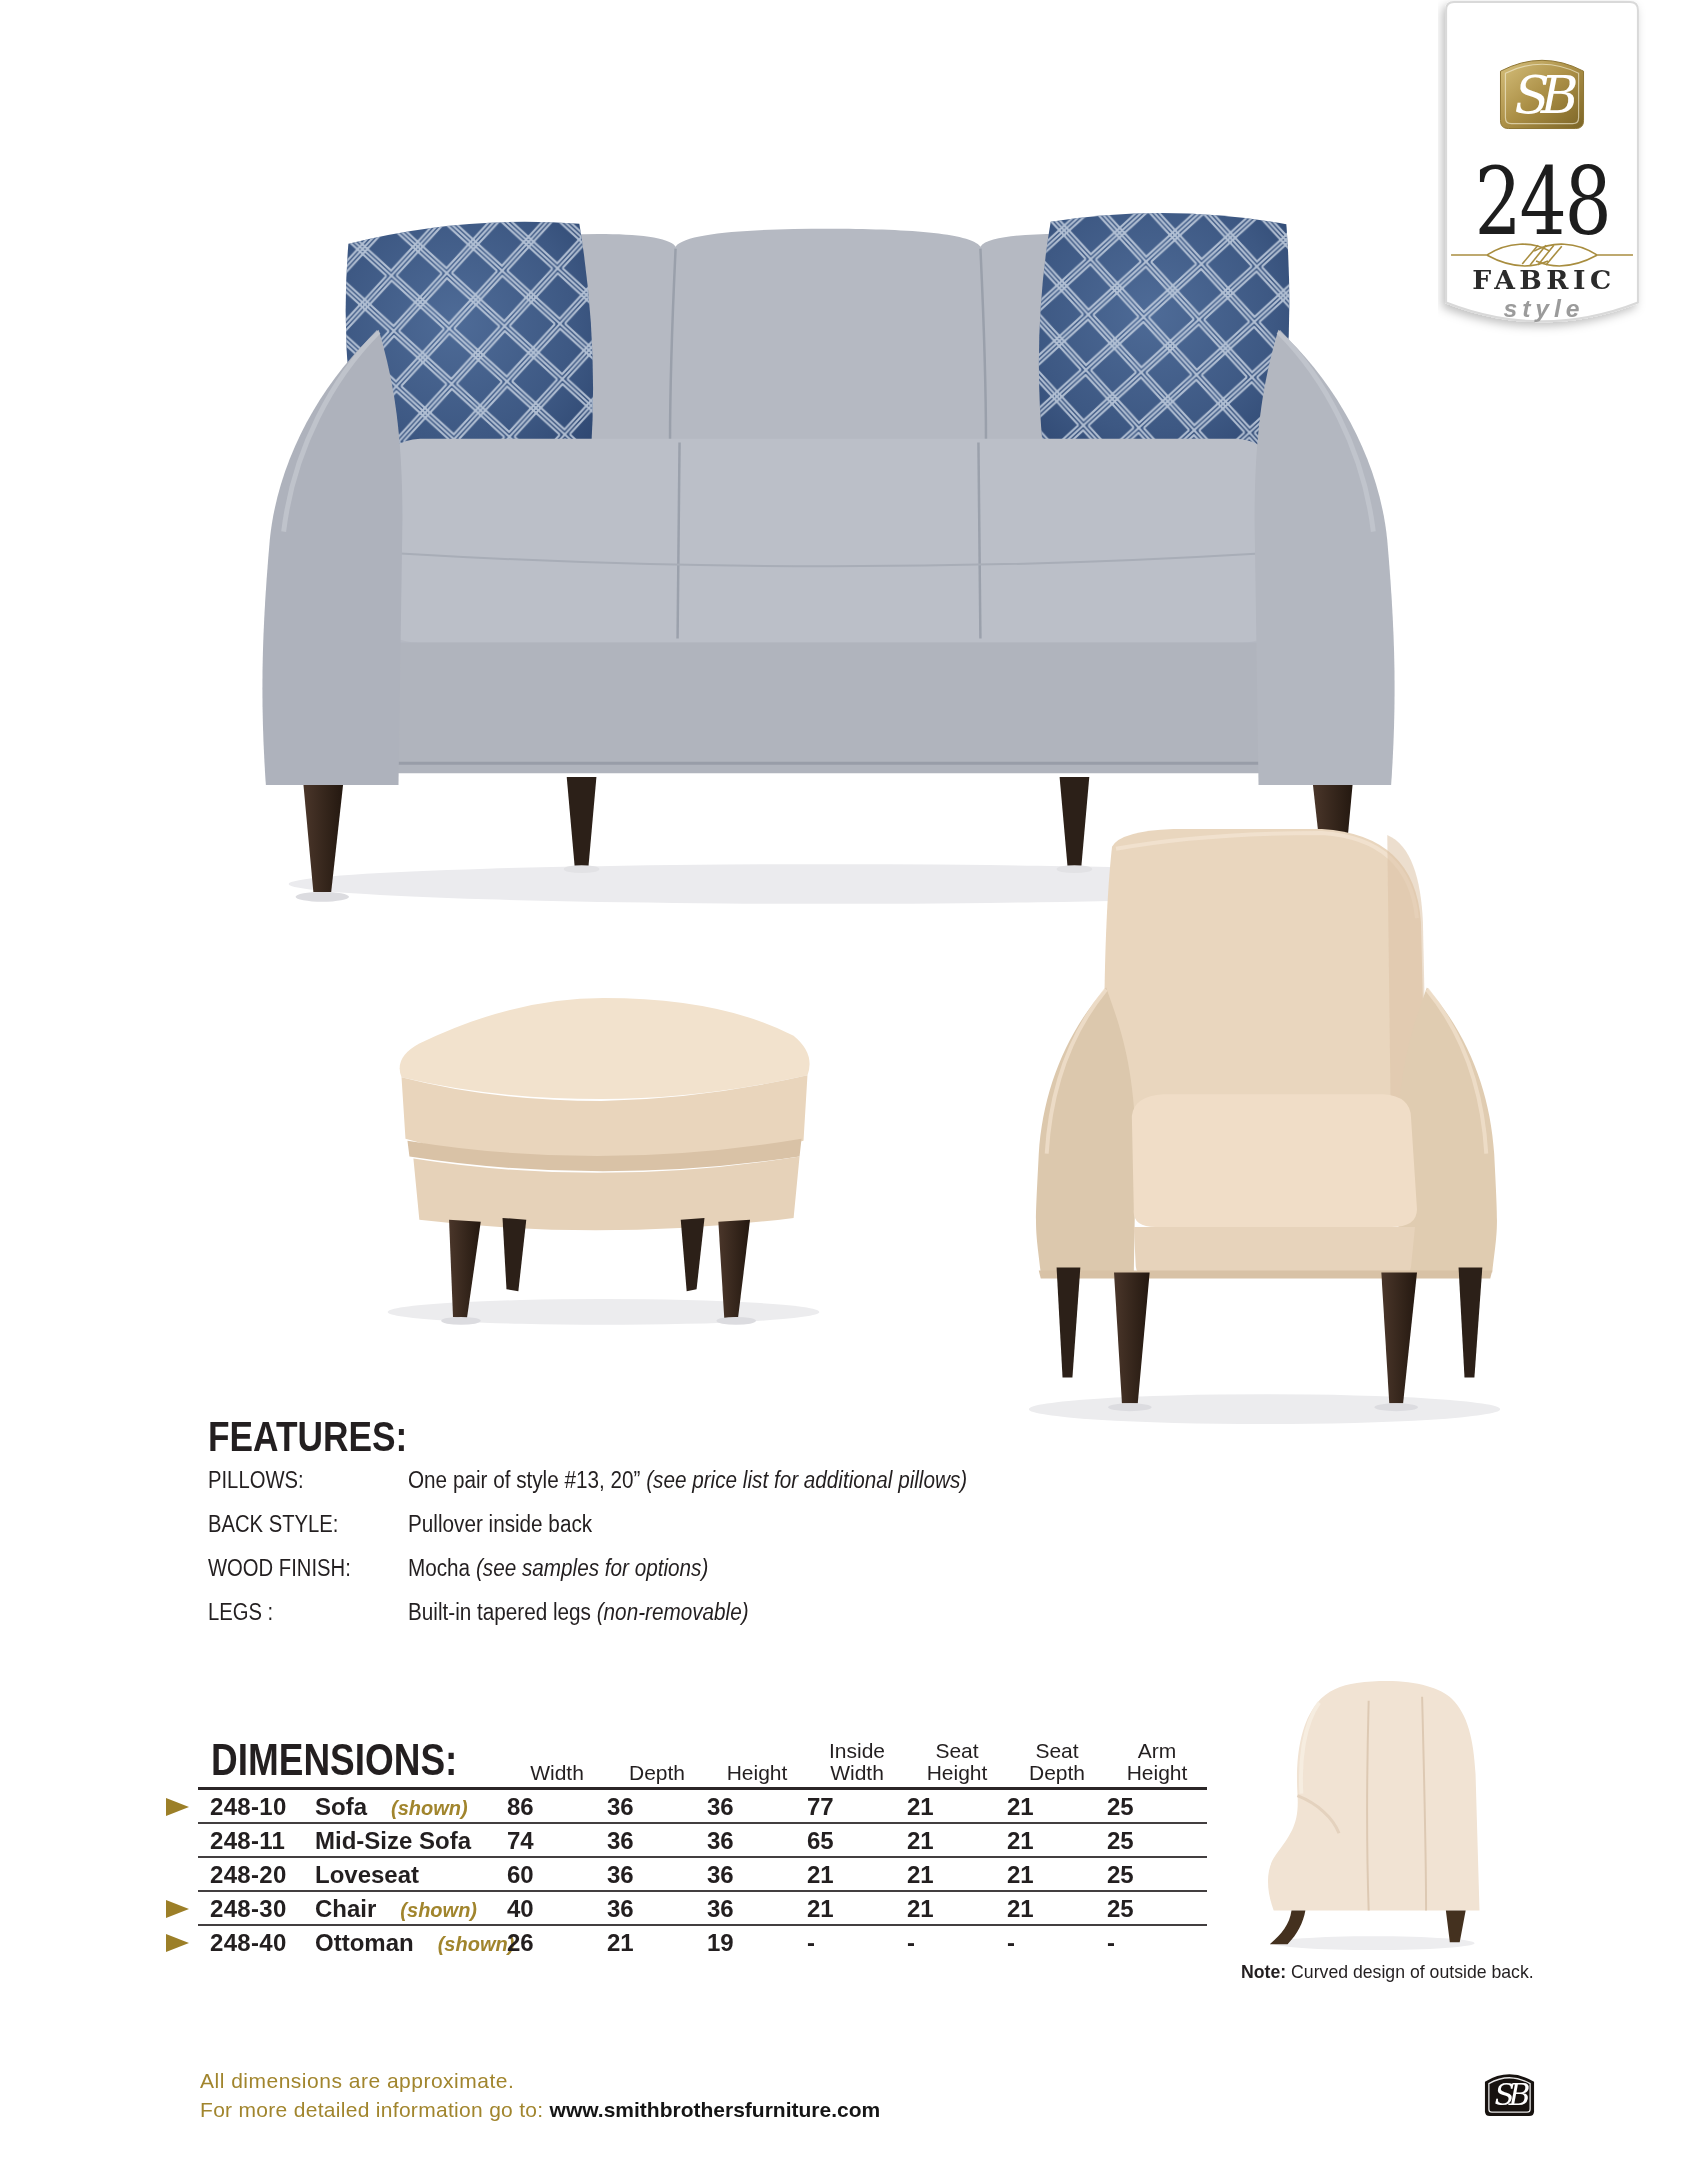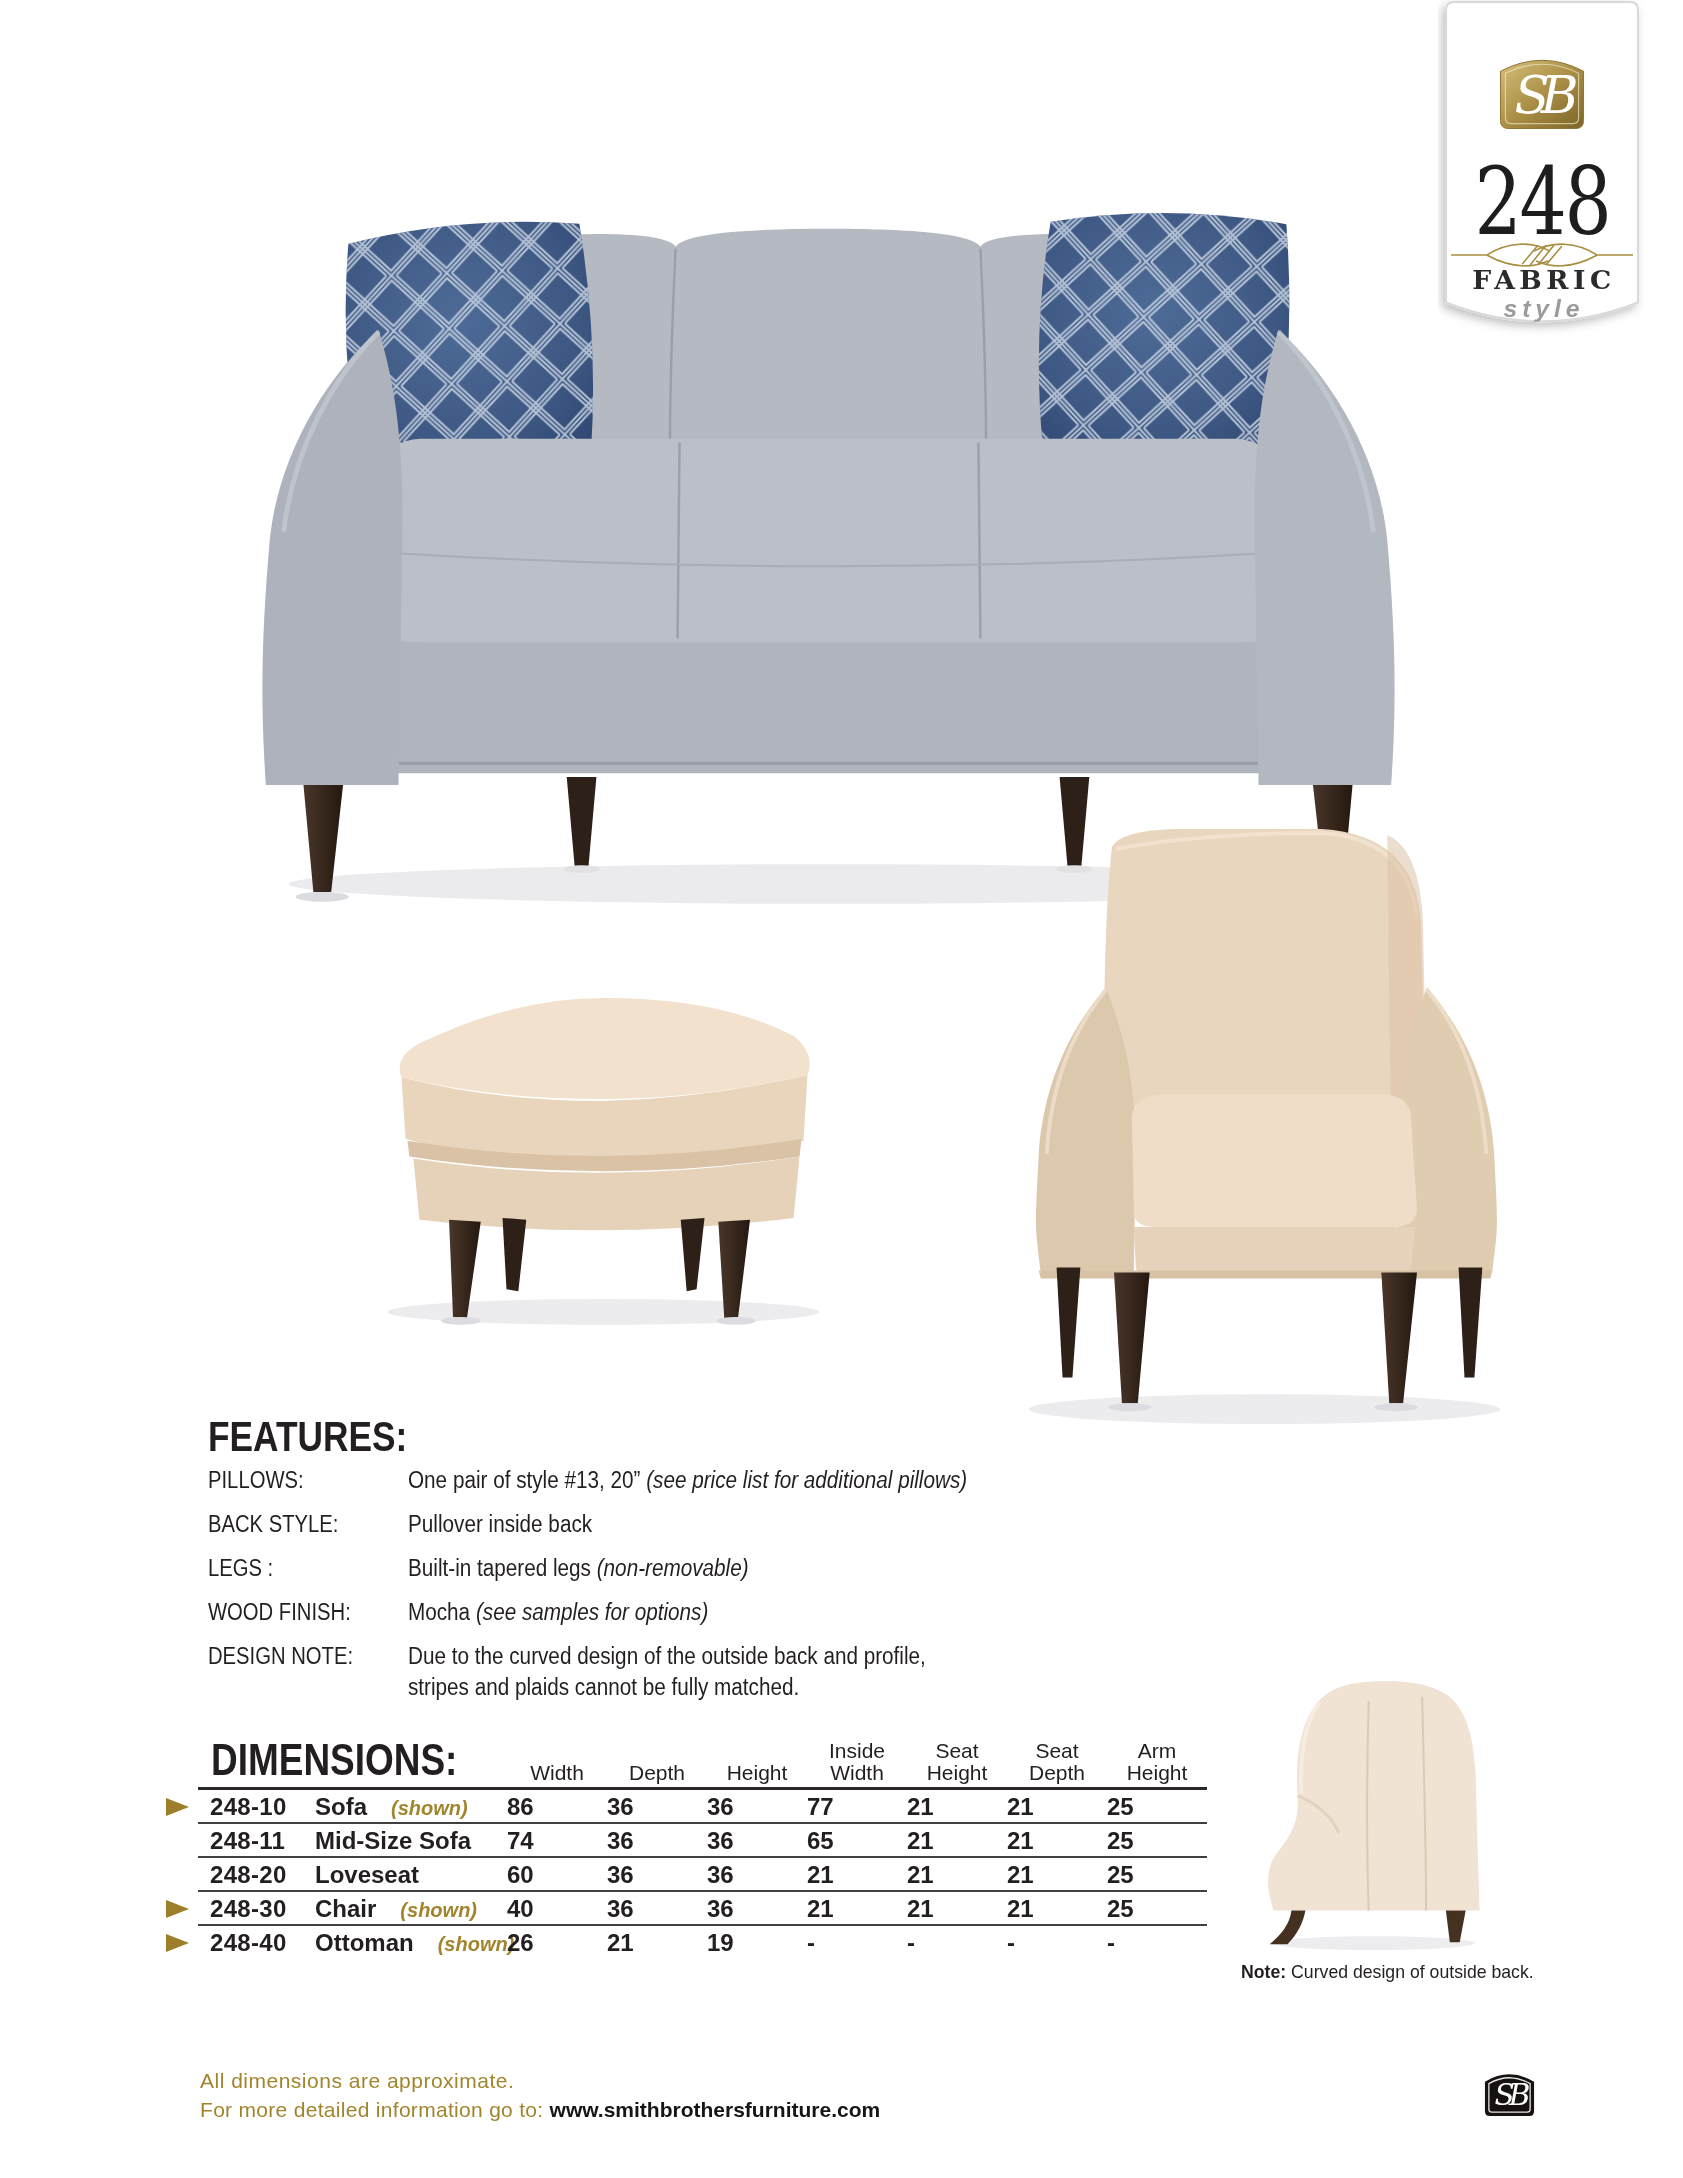--- a/index.html
+++ b/index.html
@@ -197,33 +197,26 @@
   <div class="abs features">
     <div class="feat-row">
       <div class="feat-label">PILLOWS:</div>
       <div class="feat-val"><span>One pair of style #13, 20” </span><i>(see price list for additional pillows)</i></div>
     </div>
     <div class="feat-row">
       <div class="feat-label">BACK STYLE:</div>
       <div class="feat-val"><span>Pullover inside back</span><i></i></div>
     </div>
     <div class="feat-row">
+      <div class="feat-label">WOOD FINISH:</div>
+      <div class="feat-val"><span>Mocha </span><i>(see samples for options)</i></div>
+    </div>
+    <div class="feat-row">
       <div class="feat-label">LEGS :</div>
       <div class="feat-val"><span>Built-in tapered legs </span><i>(non-removable)</i></div>
-    </div>
-    <div class="feat-row">
-      <div class="feat-label">WOOD FINISH:</div>
-      <div class="feat-val"><span>Mocha </span><i>(see samples for options)</i></div>
-    </div>
-    <div class="feat-row tall">
-      <div class="feat-label">DESIGN NOTE:</div>
-      <div class="feat-val">
-        <span>Due to the curved design of the outside back and profile,</span>
-        <div class="feat-line2">stripes and plaids cannot be fully matched.</div>
-      </div>
     </div>
   </div>
 
   <div class="abs big-h dim-h">DIMENSIONS:</div>
 
   <div class="dim-table">
     <div class="trow thead">
       <div></div>
         <div></div>
         <div></div>

